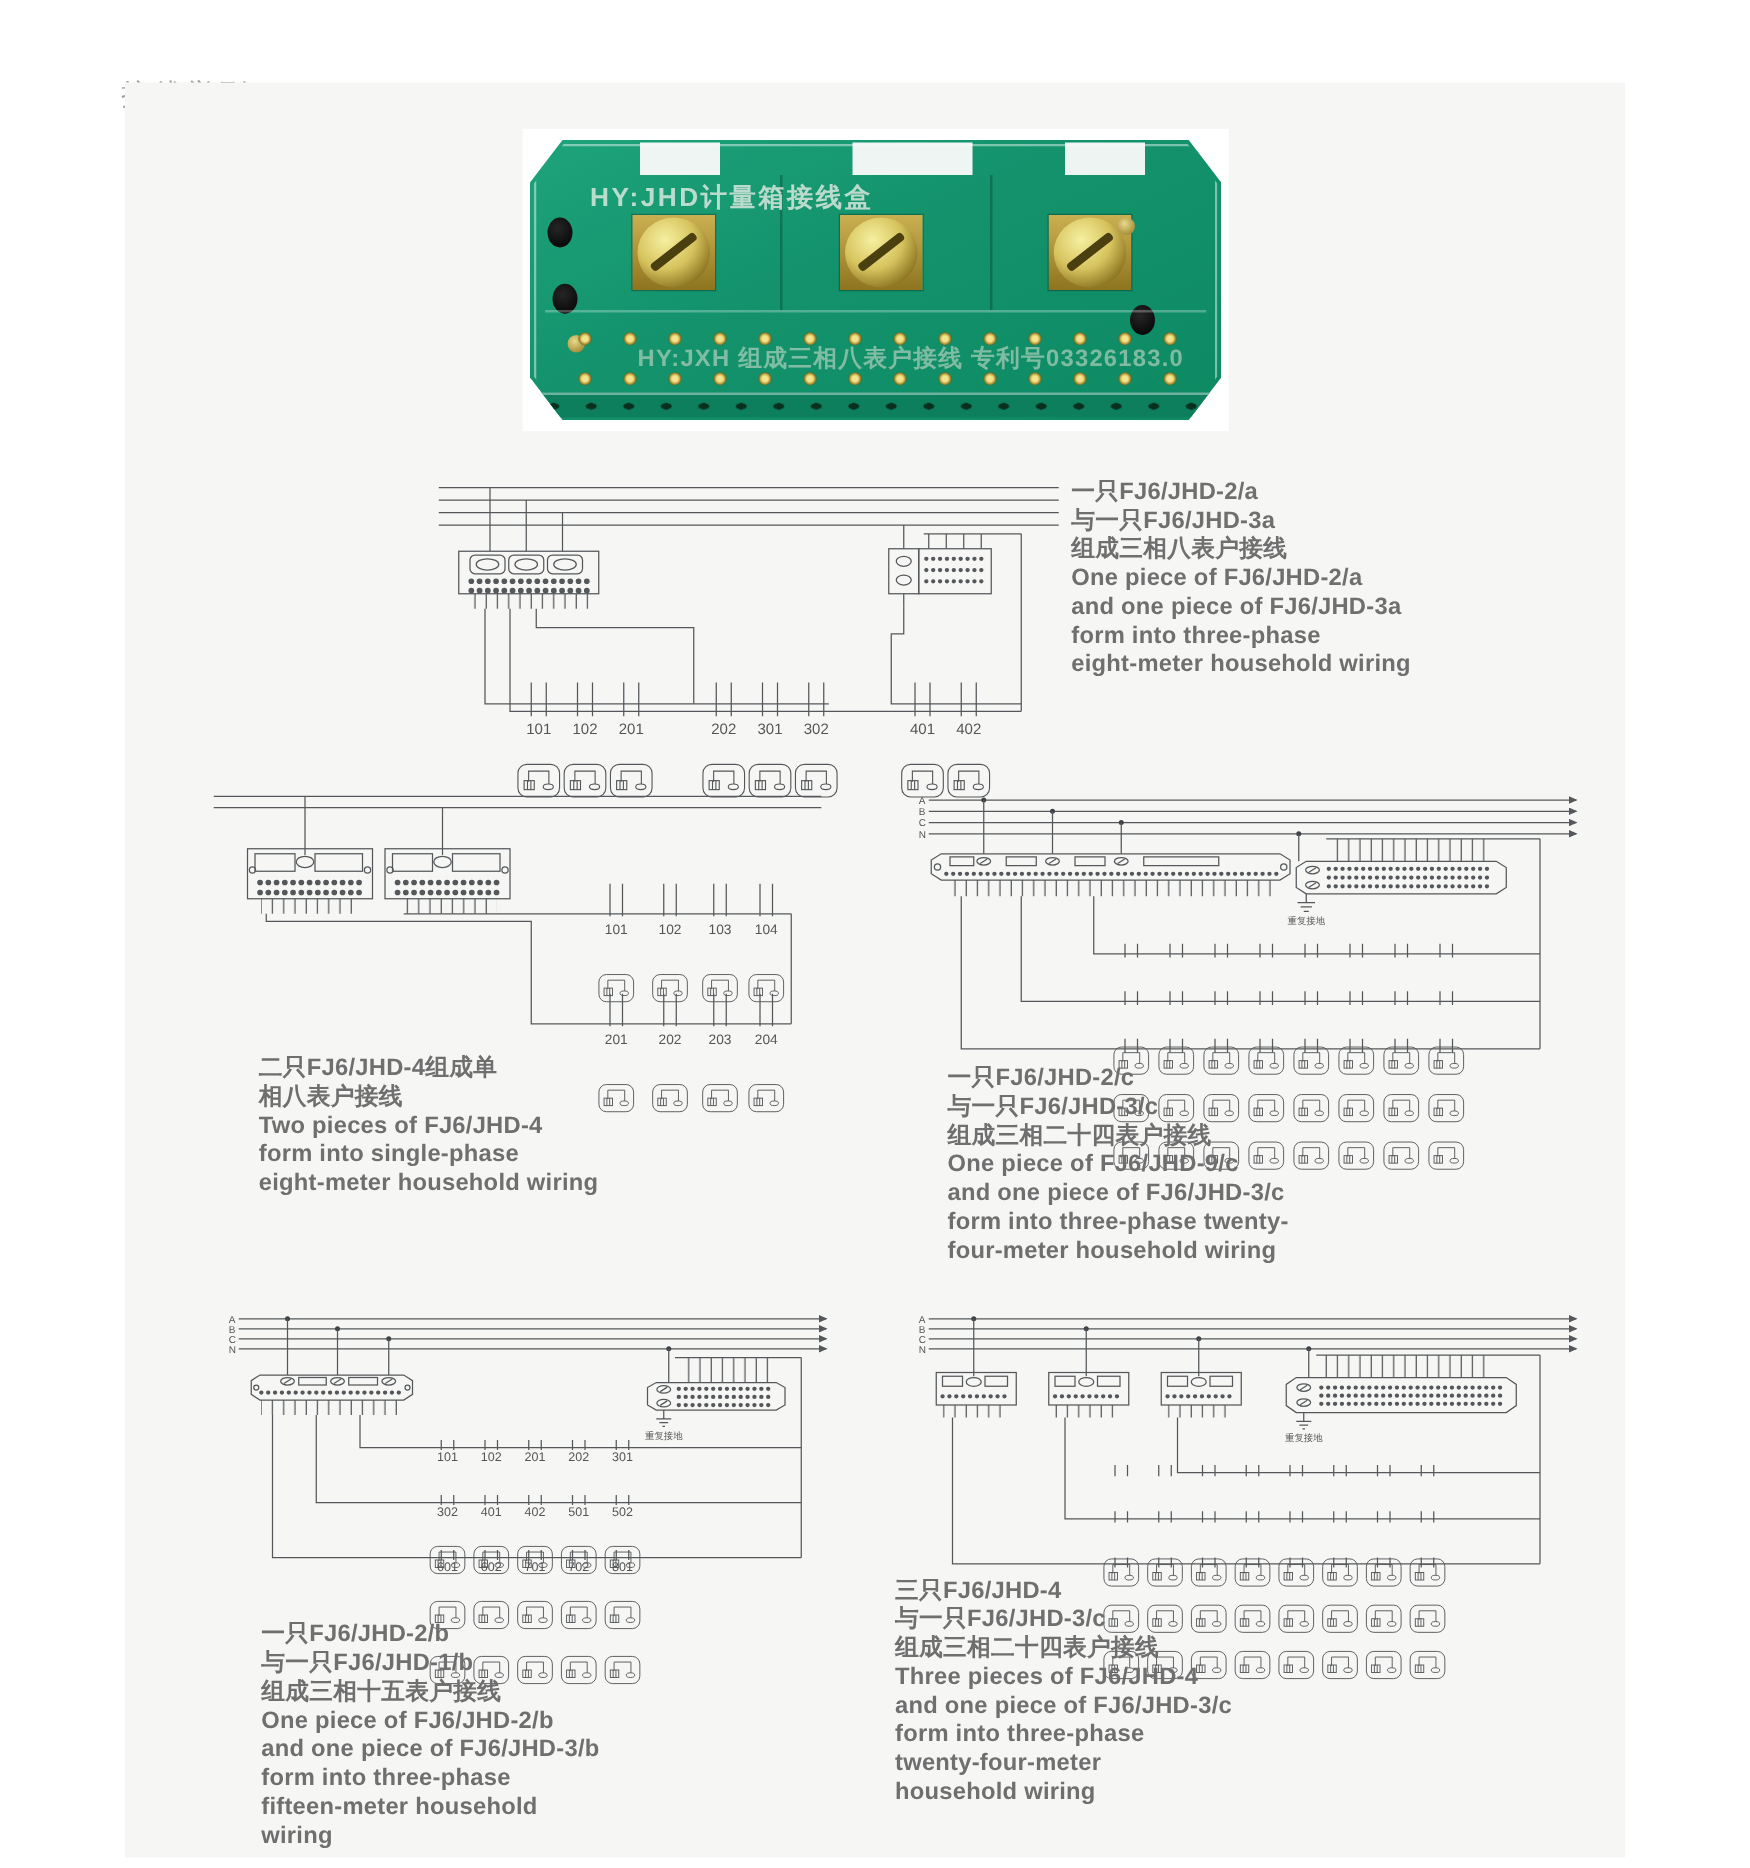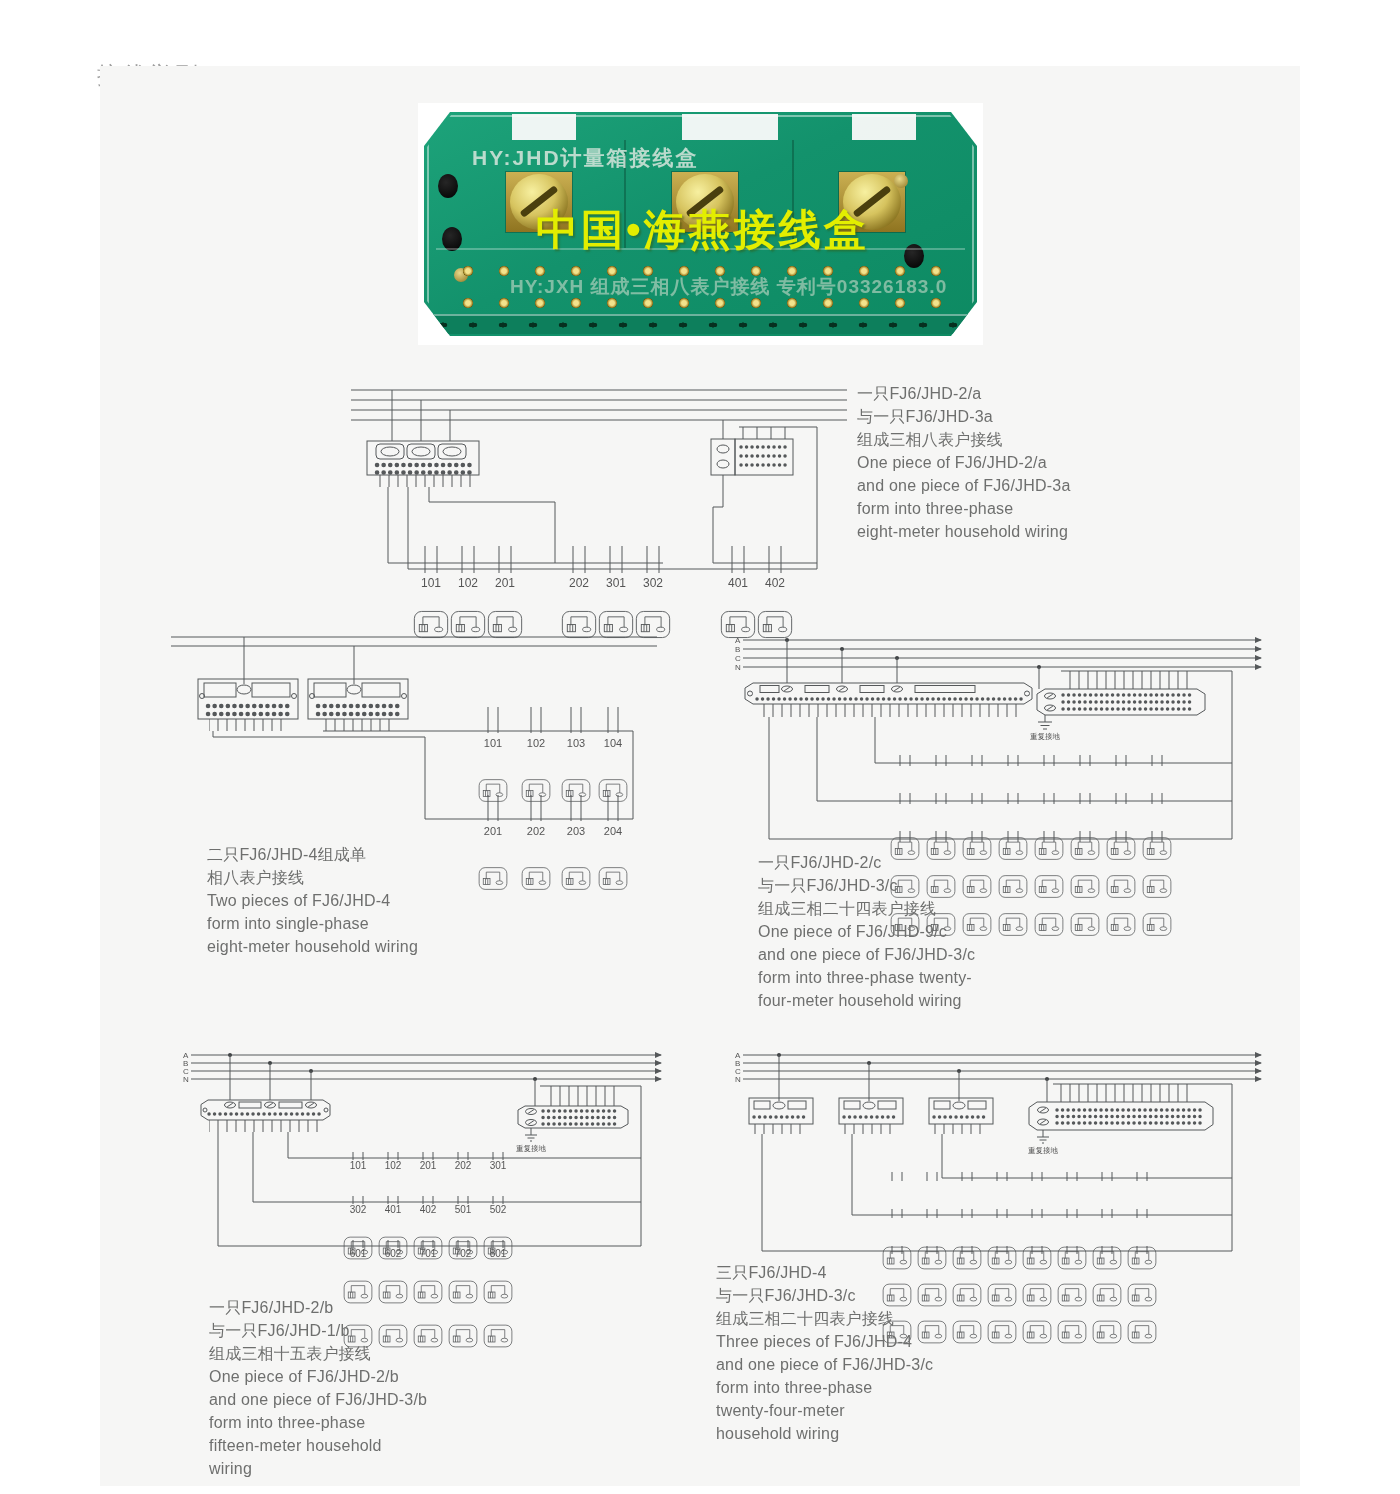--- a/index.html
+++ b/index.html
@@ -57,22 +57,22 @@
   .diag svg{overflow:visible;display:block;}
   .diag path,.diag line,.diag rect,.diag ellipse,.diag circle,.diag polygon,.diag use
       {stroke:#55585a;stroke-width:1;fill:none;}
   .diag .tr{stroke-dasharray:0.1 6.5;stroke-width:4.5;stroke-linecap:round;}
   .diag .tr2{stroke-dasharray:0.1 5.4;stroke-width:3.4;stroke-linecap:round;}
   .diag .comb{fill:url(#comb);stroke:none;}
   .diag .dot{fill:#3f4244;stroke:none;}
   .diag text{fill:#555;stroke:none;font-family:"Liberation Sans",sans-serif;}
   .mlab{text-anchor:middle;}
   
-  .desc{position:absolute;font-size:16px;line-height:23px;color:#6e6f6e;letter-spacing:.2px;
-        white-space:nowrap;}
+  .desc{position:absolute;font-size:19px;line-height:23px;color:#6e6f6e;letter-spacing:.2px;
+        white-space:nowrap;font-weight:bold;}
 </style>
 </head>
 <body>
 
 <svg width="0" height="0" style="position:absolute" aria-hidden="true">
   <defs>
     <symbol id="meter" viewBox="0 0 40 32">
       <rect x="1.5" y="1.5" width="37" height="29" rx="8"></rect>
       <path d="M11 17 V7.5 H29 V19"></path>
       <rect x="7" y="16" width="9" height="8"></rect>
@@ -115,21 +115,20 @@
       <div class="screw sc3"></div>
       <div class="hole h1"></div>
       <div class="hole h2"></div>
       <div class="hole h3"></div>
       <div class="cs cs1"></div>
       <div class="cs cs2"></div>
       <div class="srow r1"></div>
       <div class="srow r2"></div>
       <div class="brail"></div>
       <div class="ptxt txt-top">HY:JHD计量箱接线盒</div>
-      <div class="ptxt txt-center">中国•海燕接线盒</div>
       <div class="ptxt txt-bottom">HY:JXH 组成三相八表户接线 专利号03326183.0</div>
     </div>
   </div>
 
   <div class="diag" style="left:343px;top:377px">
     <svg width="510" height="215">
       <g>
         <path d="M8 13H504M8 23H504M8 33H504M8 43H504"></path>
         <path d="M49 13V64M78 23V64M107 33V64M380 43V62"></path>
       </g>

